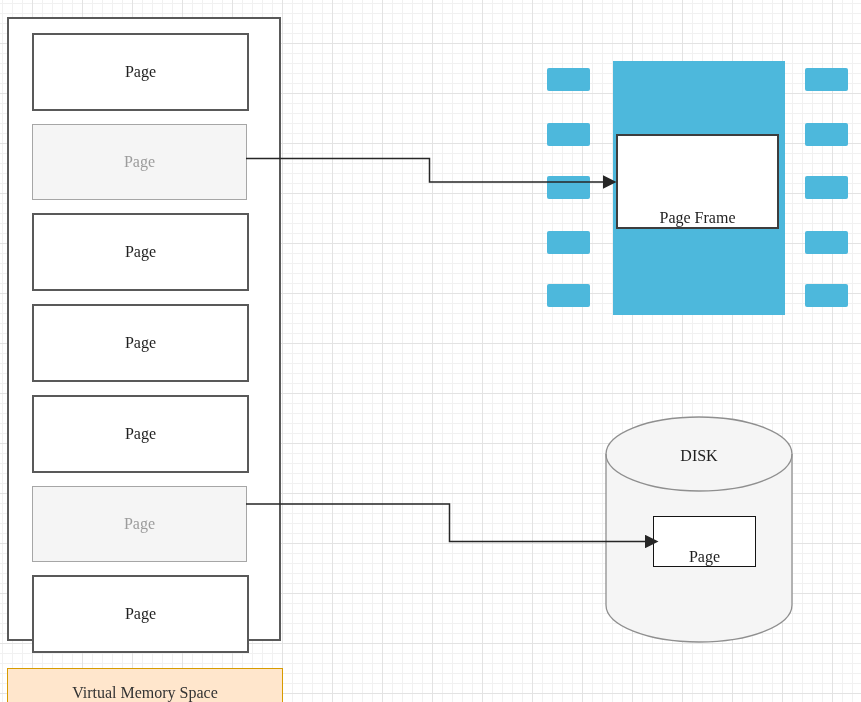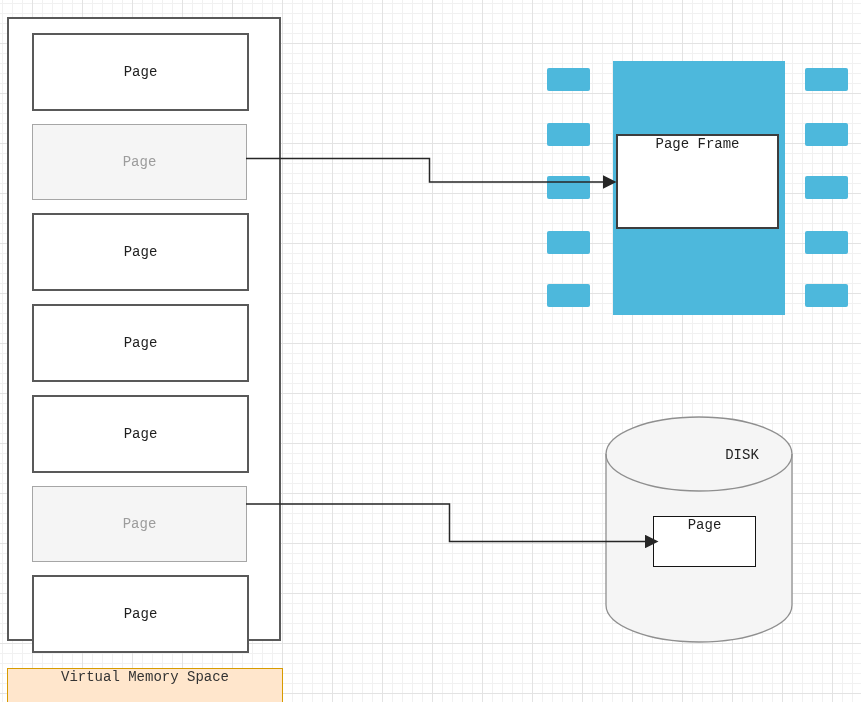--- a/index.html
+++ b/index.html
@@ -5,42 +5,42 @@
   html,body{margin:0;padding:0;background:#fff;}
   .canvas{
     position:relative;width:861px;height:702px;overflow:hidden;background:#fff;
     background-image:
       linear-gradient(to right,#e3e3e3 1px,transparent 1px),
       linear-gradient(to bottom,#e3e3e3 1px,transparent 1px),
       linear-gradient(to right,#f1f1f1 1px,transparent 1px),
       linear-gradient(to bottom,#f1f1f1 1px,transparent 1px);
     background-size:50px 50px,50px 50px,10px 10px,10px 10px;
     background-position:32px 0,0 43px,2px 0,0 3px;
-    font-family:Liberation Mono, monospace;font-size:14px;color:#1f1f1f;
+    font-family:Liberation Serif, serif;font-size:16px;color:#1f1f1f;
   }
   .abs{position:absolute;box-sizing:border-box;}
-  .center{display:flex;align-items:flex-start;justify-content:center;text-align:center;}
+  .center{display:flex;align-items:flex-end;justify-content:center;text-align:center;}
 
   
   .vm-container{left:7px;top:17px;width:274px;height:624px;background:#fff;border:2px solid #595959;padding:14px 0 0 23px;}
   .page-box{width:213px;height:74px;margin-bottom:13px;background:#fff;border:2px solid #595959;display:flex;align-items:center;justify-content:center;}
   .page-box.muted{background:#f5f5f5;border:1px solid #a6a6a6;color:#9c9c9c;}
   .vm-label{left:7px;top:668px;width:276px;height:35px;background:#ffe6cc;border:1px solid #d79b00;color:#333;}
 
   
   .chip-body{left:613px;top:61px;width:172px;height:254px;background:#4db8dc;}
   .chip-pin{position:absolute;width:43px;height:23px;background:#4db8dc;border-radius:2px;box-sizing:border-box;}
   .pin-left{left:547px;}
   .pin-right{left:805px;}
   .pin-r1{top:68px;}.pin-r2{top:123px;}.pin-r3{top:176px;}.pin-r4{top:231px;}.pin-r5{top:284px;}
   .page-frame{left:616px;top:134px;width:163px;height:95px;background:#fff;border:2px solid #3d3d3d;}
 
   
   .disk-svg{left:605px;top:416px;}
-  .disk-title{left:605px;top:447px;width:188px;height:18px;margin-left:43px;}
+  .disk-title{left:605px;top:447px;width:188px;height:18px;}
   .disk-page{left:653px;top:516px;width:103px;height:51px;background:#fff;border:1px solid #141414;}
 
   .arrow-layer{left:0;top:0;pointer-events:none;}
 </style>
 </head>
 <body>
 
 <div class="canvas">
 
   <div class="abs vm-container">

